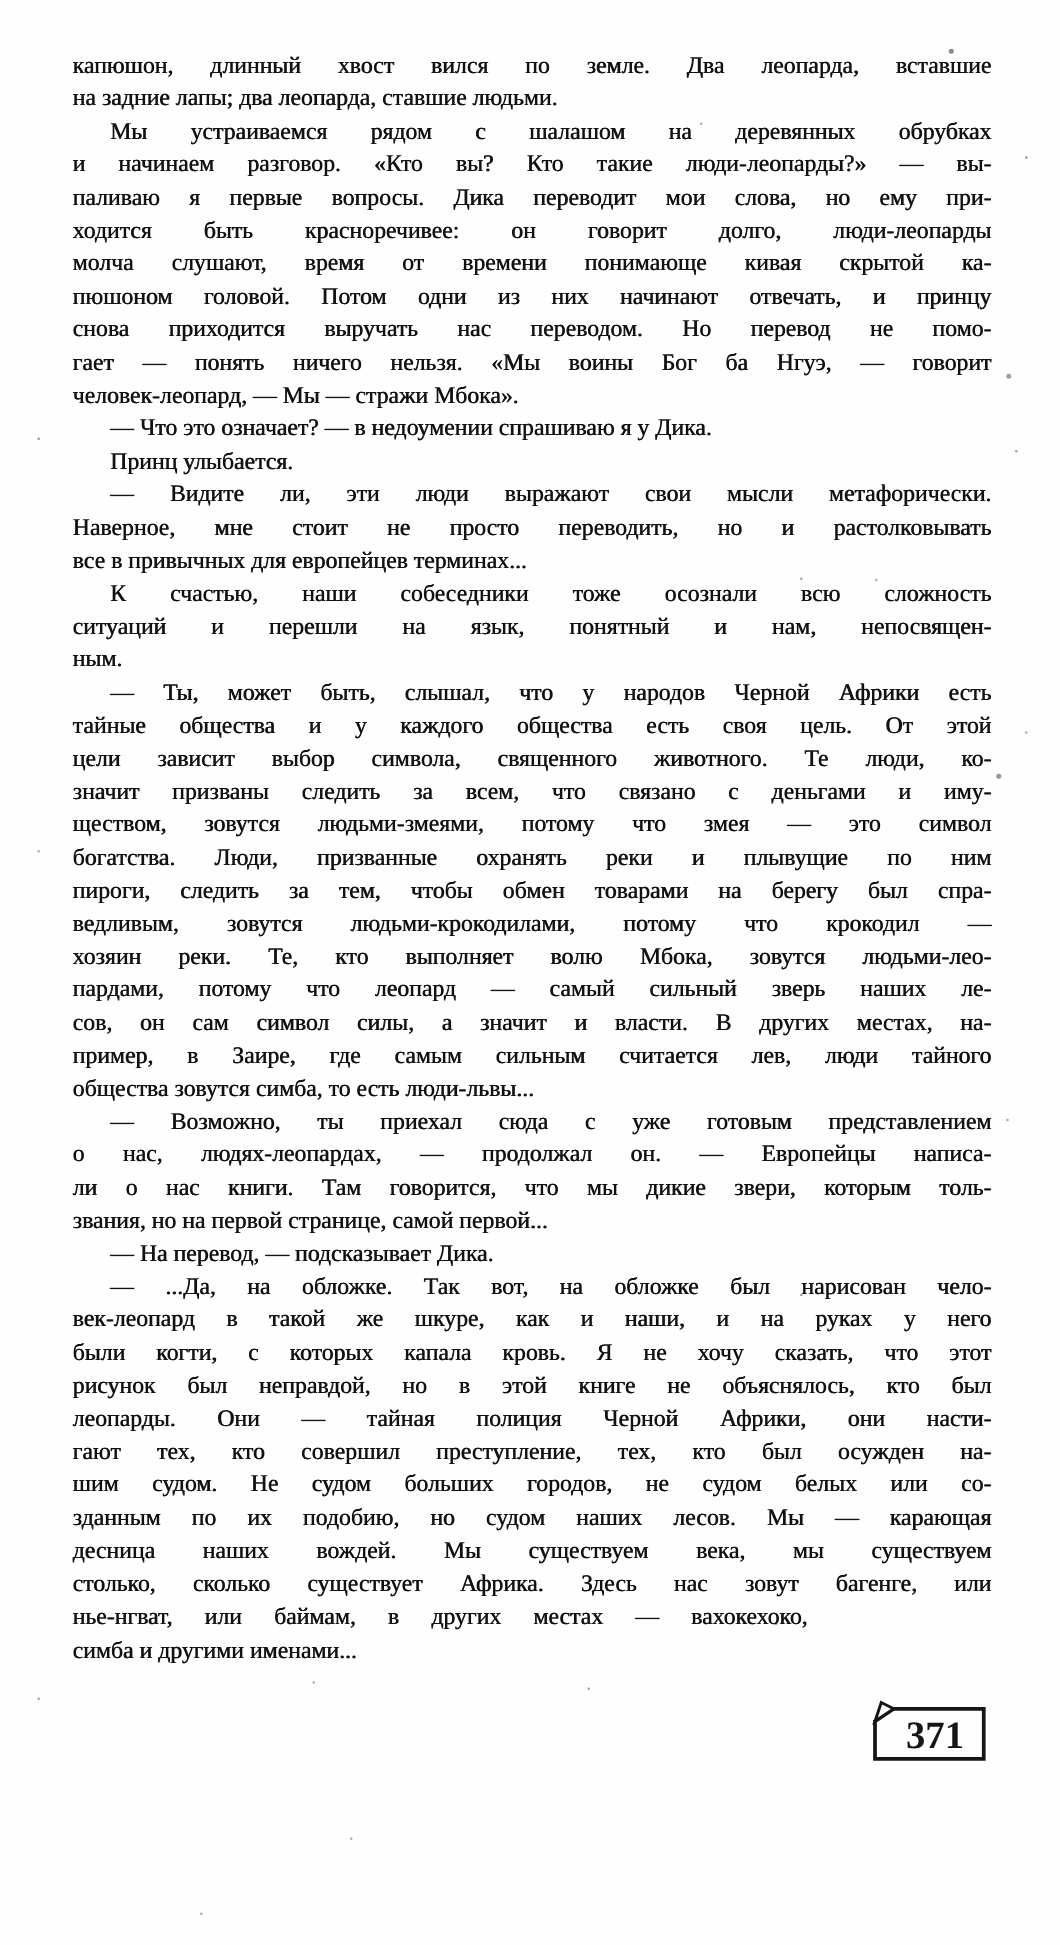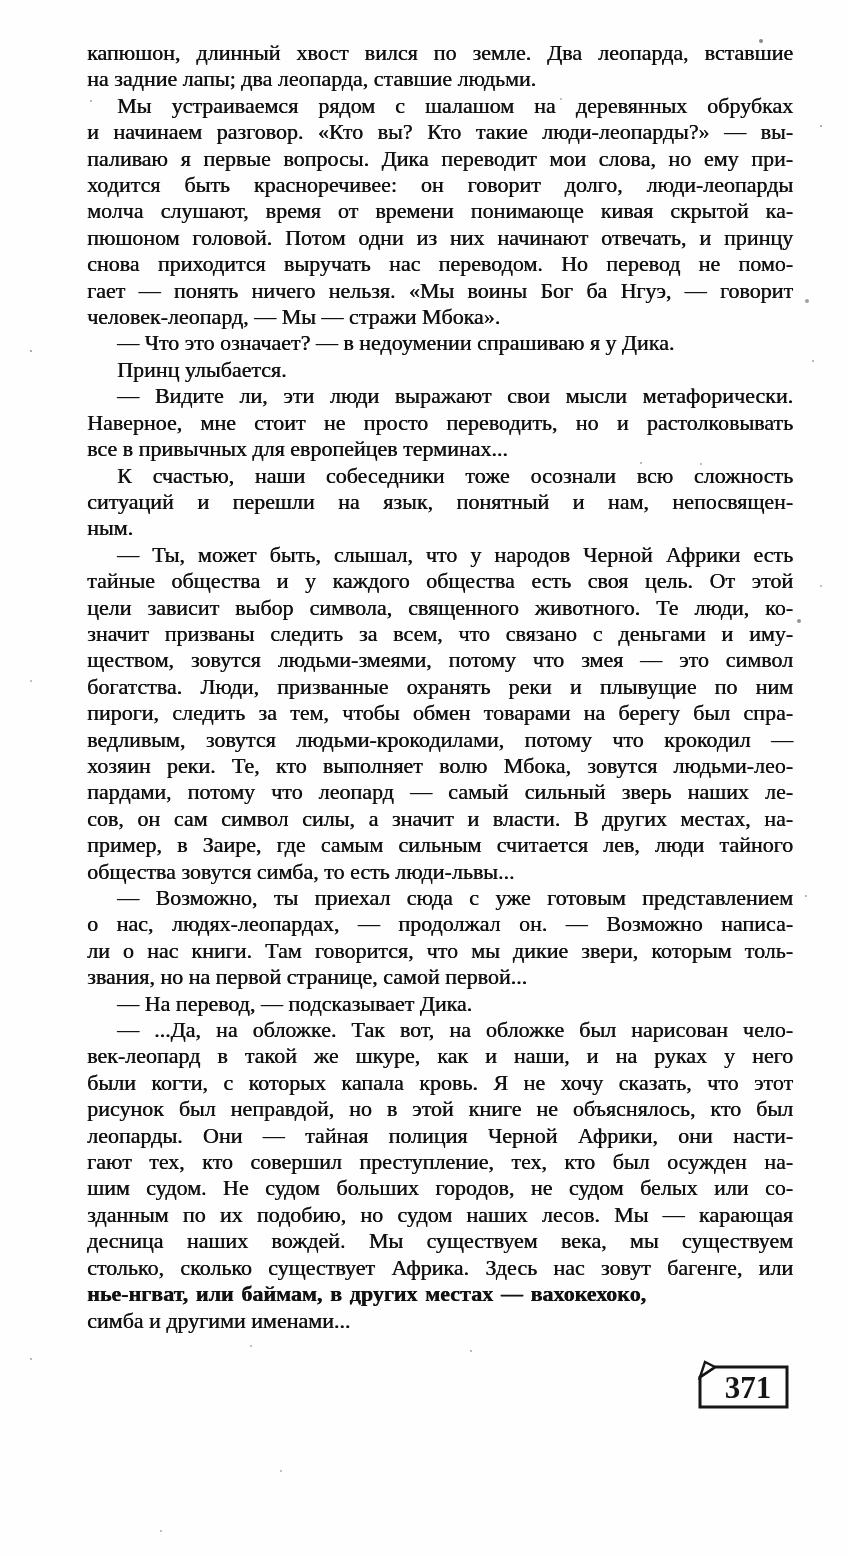--- a/index.html
+++ b/index.html
@@ -16,38 +16,36 @@
     font-family: "Liberation Serif", "DejaVu Serif", serif;
     color: #121212;
   }
   .text-block {
     position: absolute;
     left: 58px;
     top: 40px;
     width: 735px;
   }
   .line {
-    font-size: 22px;
+    font-size: 19px;
     line-height: 26.4px;
     text-align: justify;
     text-align-last: justify;
     white-space: normal;
     text-shadow: 0.45px 0 0 currentColor; 
-    margin-left: 29px;
   }
   .line.para-end {
     text-align-last: left;
   }
   .line.indent {
     text-indent: 30px;
     font-family: Liberation Serif, serif;
   }
   .line.short {
     margin-right: 147px;
-    font-weight: bold;
   }
   .page-number-box {
     position: absolute;
     left: 694px;
     top: 1360px;
     width: 100px;
     height: 54px;
     text-decoration: underline;
   }
   .page-number-box svg {
@@ -123,21 +121,21 @@
       <div class="line">ществом, зовутся людьми-змеями, потому что змея — это символ</div>
       <div class="line">богатства. Люди, призванные охранять реки и плывущие по ним</div>
       <div class="line">пироги, следить за тем, чтобы обмен товарами на берегу был спра-</div>
       <div class="line">ведливым, зовутся людьми-крокодилами, потому что крокодил —</div>
       <div class="line">хозяин реки. Те, кто выполняет волю Мбока, зовутся людьми-лео-</div>
       <div class="line">пардами, потому что леопард — самый сильный зверь наших ле-</div>
       <div class="line">сов, он сам символ силы, а значит и власти. В других местах, на-</div>
       <div class="line">пример, в Заире, где самым сильным считается лев, люди тайного</div>
       <div class="line para-end">общества зовутся симба, то есть люди-львы...</div>
       <div class="line indent">— Возможно, ты приехал сюда с уже готовым представлением</div>
-      <div class="line">о нас, людях-леопардах, — продолжал он. — Возможно написа-</div>
+      <div class="line">о нас, людях-леопардах, — продолжал он. — Европейцы написа-</div>
       <div class="line">ли о нас книги. Там говорится, что мы дикие звери, которым толь-</div>
       <div class="line para-end">звания, но на первой странице, самой первой...</div>
       <div class="line indent para-end">— На перевод, — подсказывает Дика.</div>
       <div class="line indent">— ...Да, на обложке. Так вот, на обложке был нарисован чело-</div>
       <div class="line">век-леопард в такой же шкуре, как и наши, и на руках у него</div>
       <div class="line">были когти, с которых капала кровь. Я не хочу сказать, что этот</div>
       <div class="line">рисунок был неправдой, но в этой книге не объяснялось, кто был</div>
       <div class="line">леопарды. Они — тайная полиция Черной Африки, они насти-</div>
       <div class="line">гают тех, кто совершил преступление, тех, кто был осужден на-</div>
       <div class="line">шим судом. Не судом больших городов, не судом белых или со-</div>

